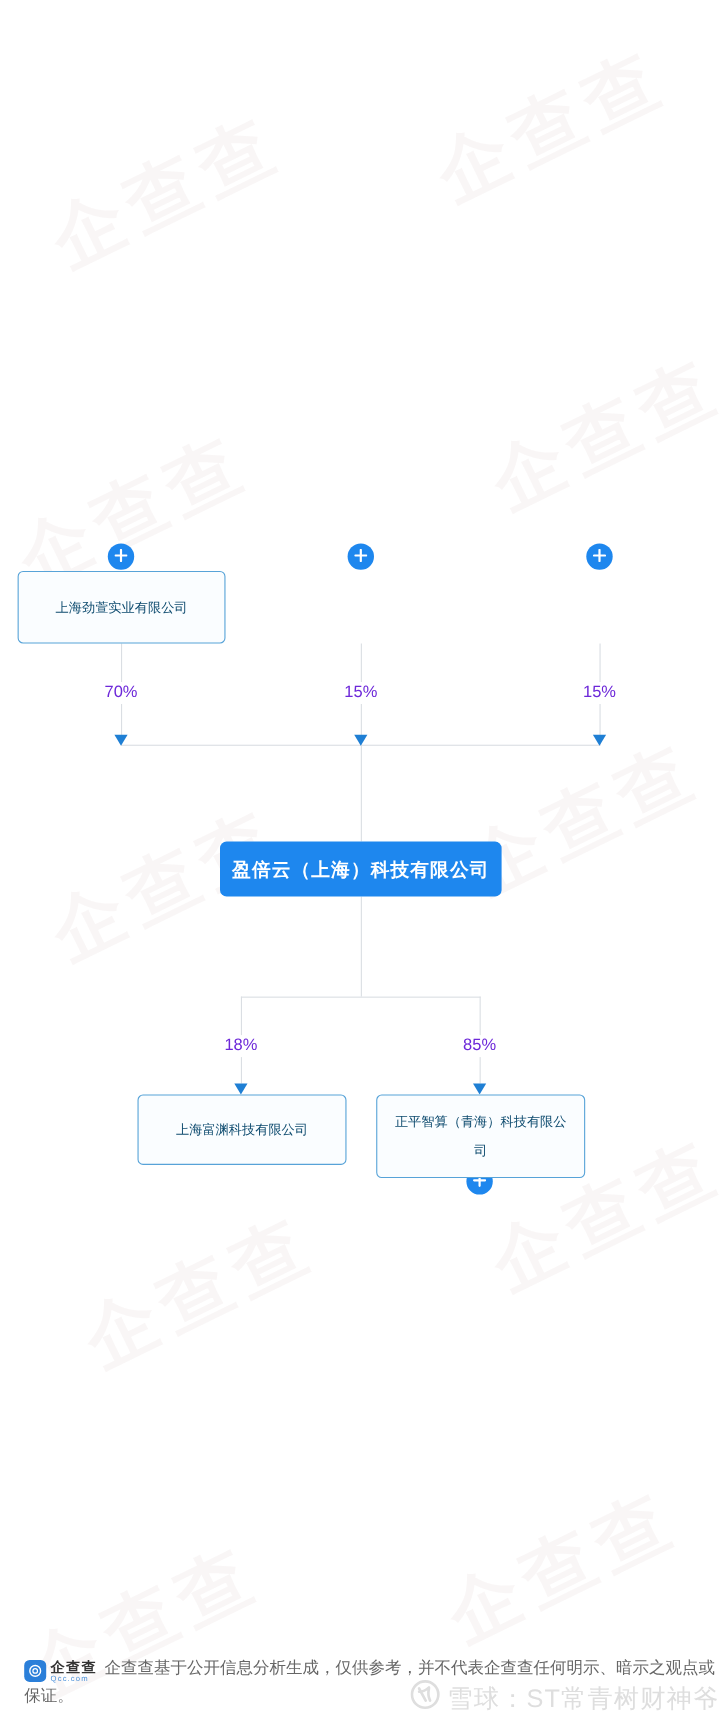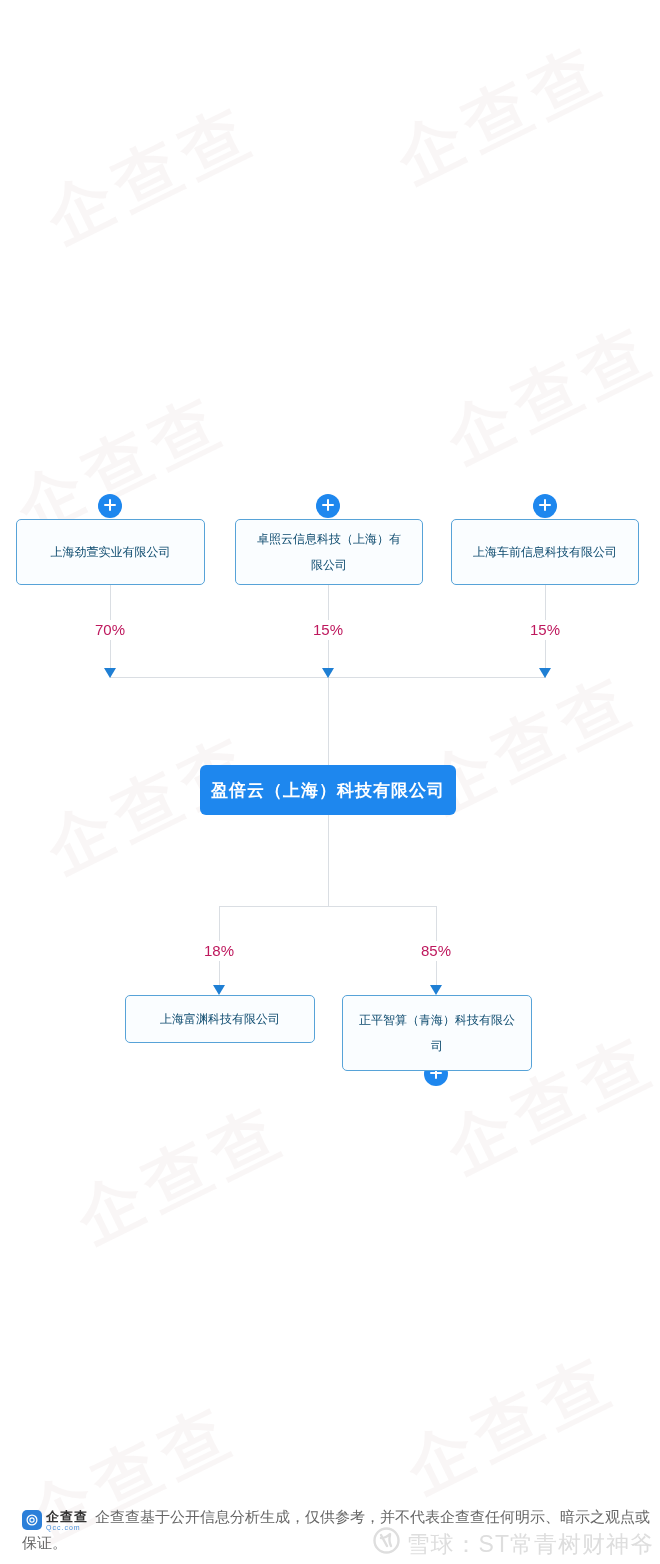--- a/index.html
+++ b/index.html
@@ -39,21 +39,21 @@
   }
 
   
   .percent {
     position: absolute;
     transform: translateX(-50%);
     background: #ffffff;
     padding: 0 5px;
     font-size: 15px;
     line-height: 20px;
-    color: #be185d;
+    color: #6d28d9;
     white-space: nowrap;
   }
 
   
   .company-box {
     position: absolute;
     background: #fafdff;
     border: 1px solid #57a3d8;
     border-radius: 5px;
     display: flex;
@@ -196,32 +196,26 @@
   </button>
   <button class="plus-btn" style="left:424px;top:1062px">
     <span><svg width="12" height="12" viewBox="0 0 12 12">
           <path d="M6 1v10M1 6h10" stroke="#fff" stroke-width="2" stroke-linecap="round" fill="none"></path>
         </svg></span>
   </button>
 
   <div class="company-box" style="left:16px;top:519px;width:189px;height:66px">
     <span>上海劲萱实业有限公司</span>
   </div>
-  <div class="company-box" style="left:235px;top:519px;width:188px;height:66px">
-    <span>卓照云信息科技（上海）有限公司</span>
-  </div>
-  <div class="company-box" style="left:451px;top:519px;width:188px;height:66px">
-    <span>上海车前信息科技有限公司</span>
-  </div>
 
   <div class="focus-box" style="left:200px;top:765px;width:256px;height:50px">
     <span>盈倍云（上海）科技有限公司</span>
   </div>
 
-  <div class="company-box" style="left:125px;top:995px;width:190px;height:48px">
+  <div class="company-box" style="left:125px;top:995px;width:190px;height:64px">
     <span>上海富渊科技有限公司</span>
   </div>
   <div class="company-box" style="left:342px;top:995px;width:190px;height:76px">
     <span>正平智算（青海）科技有限公司</span>
   </div>
 
   <div class="footer">
     <span class="qcc-logo">
       <span class="qcc-logo-icon">
         <svg width="14" height="14" viewBox="0 0 20 20">

